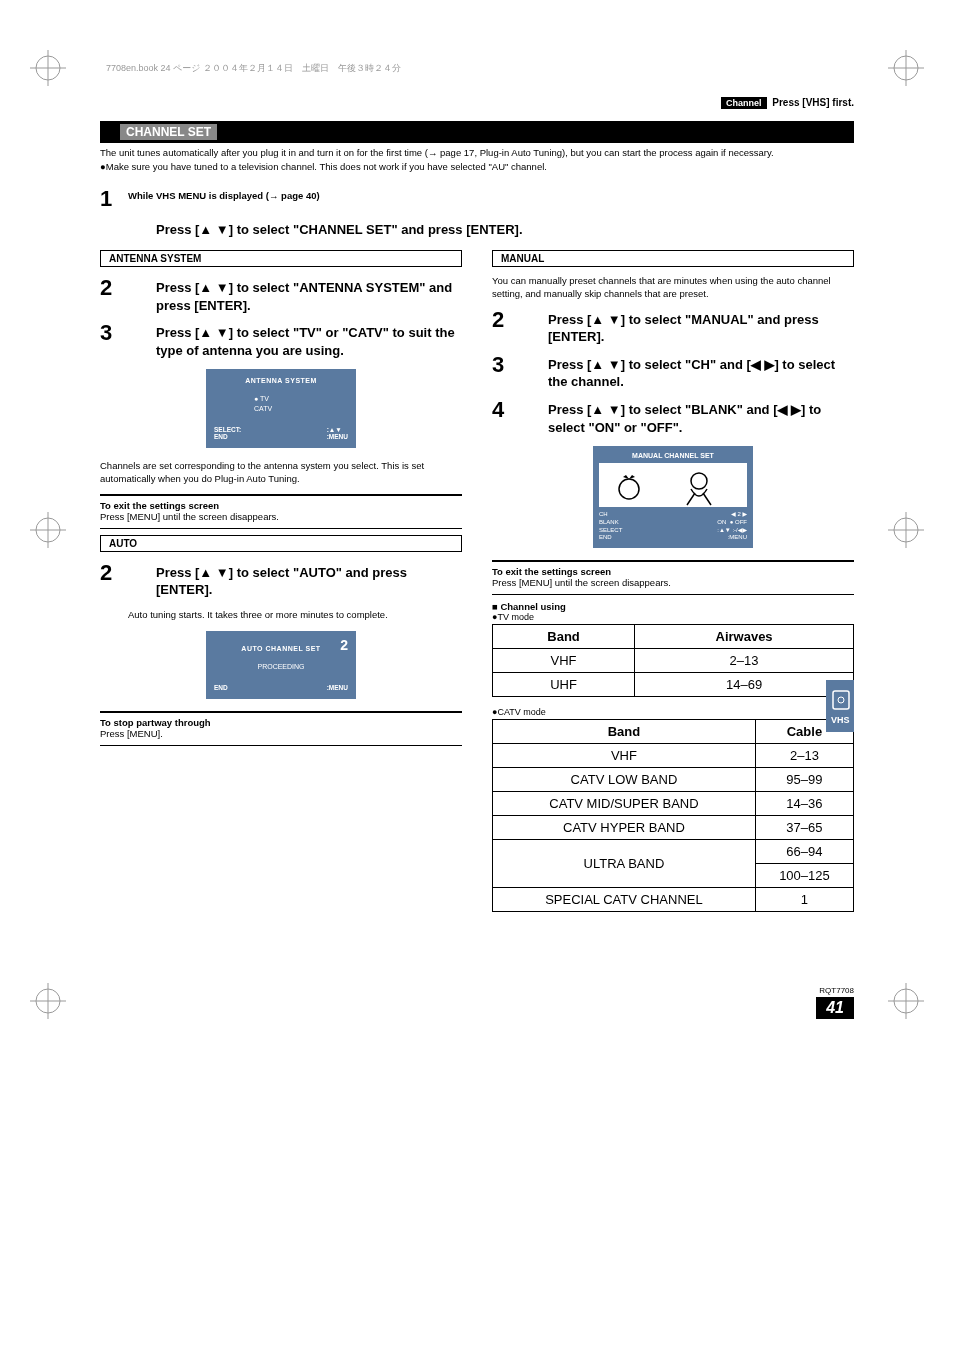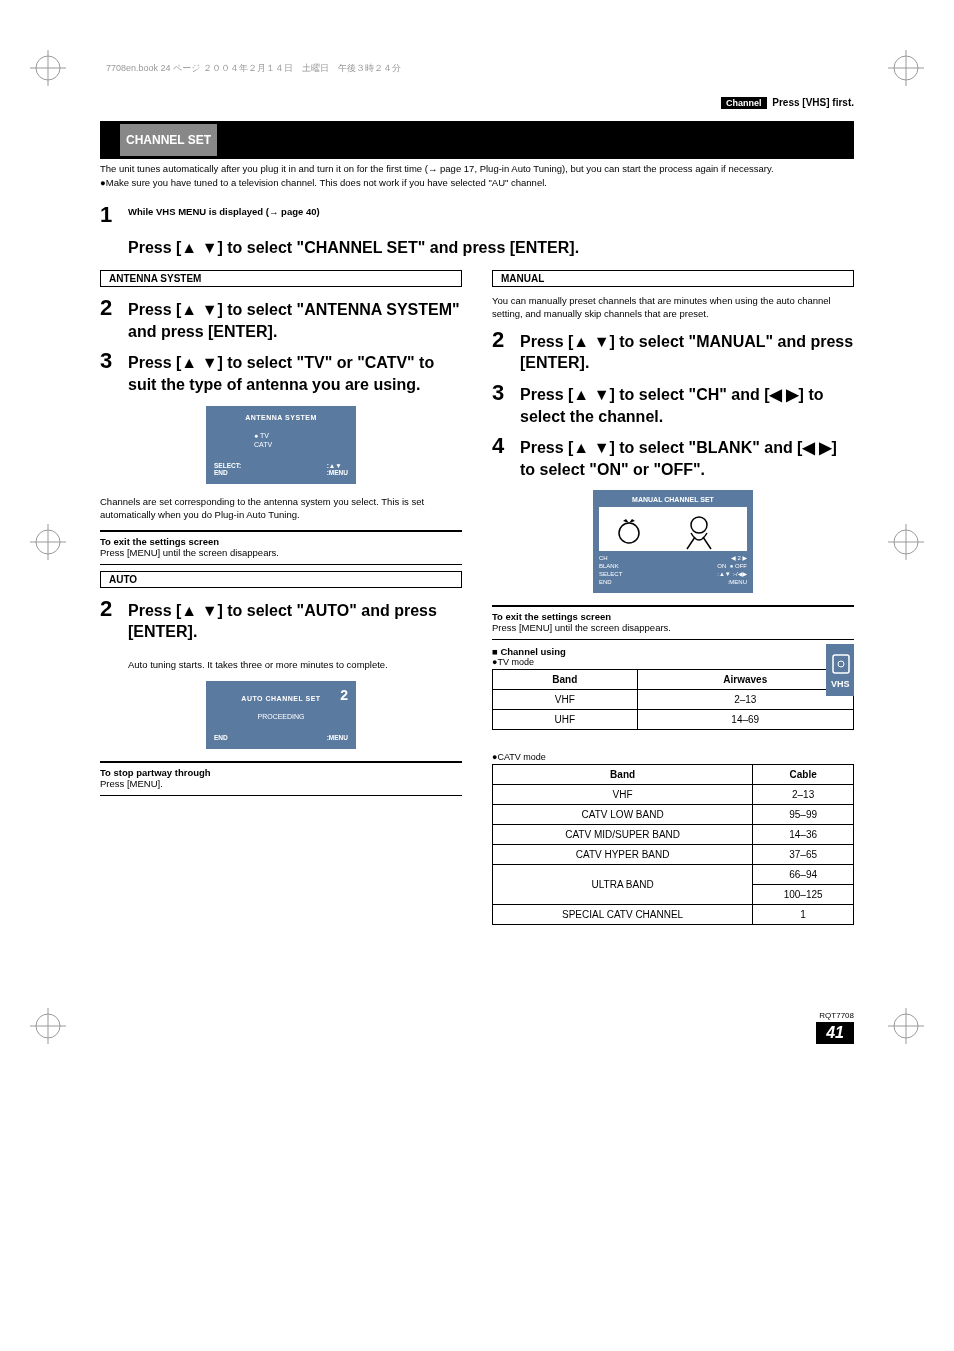--- a/index.html
+++ b/index.html
@@ -39,44 +39,45 @@
     color: #fff;
     font-weight: bold;
     font-size: 13px;
     padding: 3px 10px;
     margin-bottom: 4px;
   }
   .section-bar-inner {
     background: #888;
     color: #fff;
     font-weight: bold;
-    padding: 9px 6px;
+    padding: 1px 6px;
     display: inline-block;
     font-size: 12px;
     margin-left: 10px;
   }
   .intro-text { font-size: 9.5px; line-height: 1.35; margin-bottom: 12px; }
   .intro-text p { margin-bottom: 1px; }
   .step { display: flex; align-items: flex-start; margin-bottom: 6px; }
   .step-num {
     font-size: 22px;
     font-weight: bold;
     width: 28px;
     flex-shrink: 0;
     line-height: 1;
     padding-top: 2px;
   }
   .step-body { flex: 1; padding-top: 4px; }
   .step-body .pre { font-size: 9.5px; font-weight: bold; margin-bottom: 20px; }
   .step-body .main {
-    font-size: 16px;
+    font-size: 13px;
     font-weight: bold;
     line-height: 1.35;
-  }
-  .step-body .sub { font-size: 9.5px; margin-top: 16px; line-height: 1.3; }
+    margin-left: 28px;
+  }
+  .step-body .sub { font-size: 9.5px; margin-top: 10px; line-height: 1.3; }
   .columns { display: flex; gap: 30px; margin-top: 12px; justify-content: space-between; }
   .col { flex: 1; }
   .sub-heading-box {
     border: 1px solid #000;
     padding: 2px 8px;
     font-weight: bold;
     font-size: 10px;
     margin-bottom: 8px;
     display: block;
     width: 100%;
@@ -107,34 +108,34 @@
   .rule-thin {
     border-top: 1px solid #000;
     margin: 2px 0 6px;
   }
   .note-head { font-weight: bold; font-size: 9.5px; margin-top: 4px;}
   .note-body { font-size: 9.5px; margin-bottom: 6px; }
   .bullet-sq::before { content: "■ "; }
   table.data {
     border-collapse: collapse;
     width: 100%;
-    font-size: 10px;
-    margin-bottom: 22px;
+    font-size: 13px;
+    margin-bottom: 10px;
   }
   table.data th, table.data td {
     border: 1px solid #000;
     padding: 4px 6px;
     text-align: center;
   }
   table.data th { font-weight: bold; }
   .mode-label { font-size: 9px; margin-bottom: 2px; }
   .vhs-tab {
     position: absolute;
     right: 100px;
-    top: 644px;
+    top: 680px;
     background: #5a7aa0;
     color: #fff;
     width: 28px;
     padding: 8px 4px 6px;
     text-align: center;
     font-size: 9px;
     font-weight: bold;
     border: 1px solid #5a7aa0;
   }
   .vhs-tab svg { display: block; margin: 0 auto 4px; }

